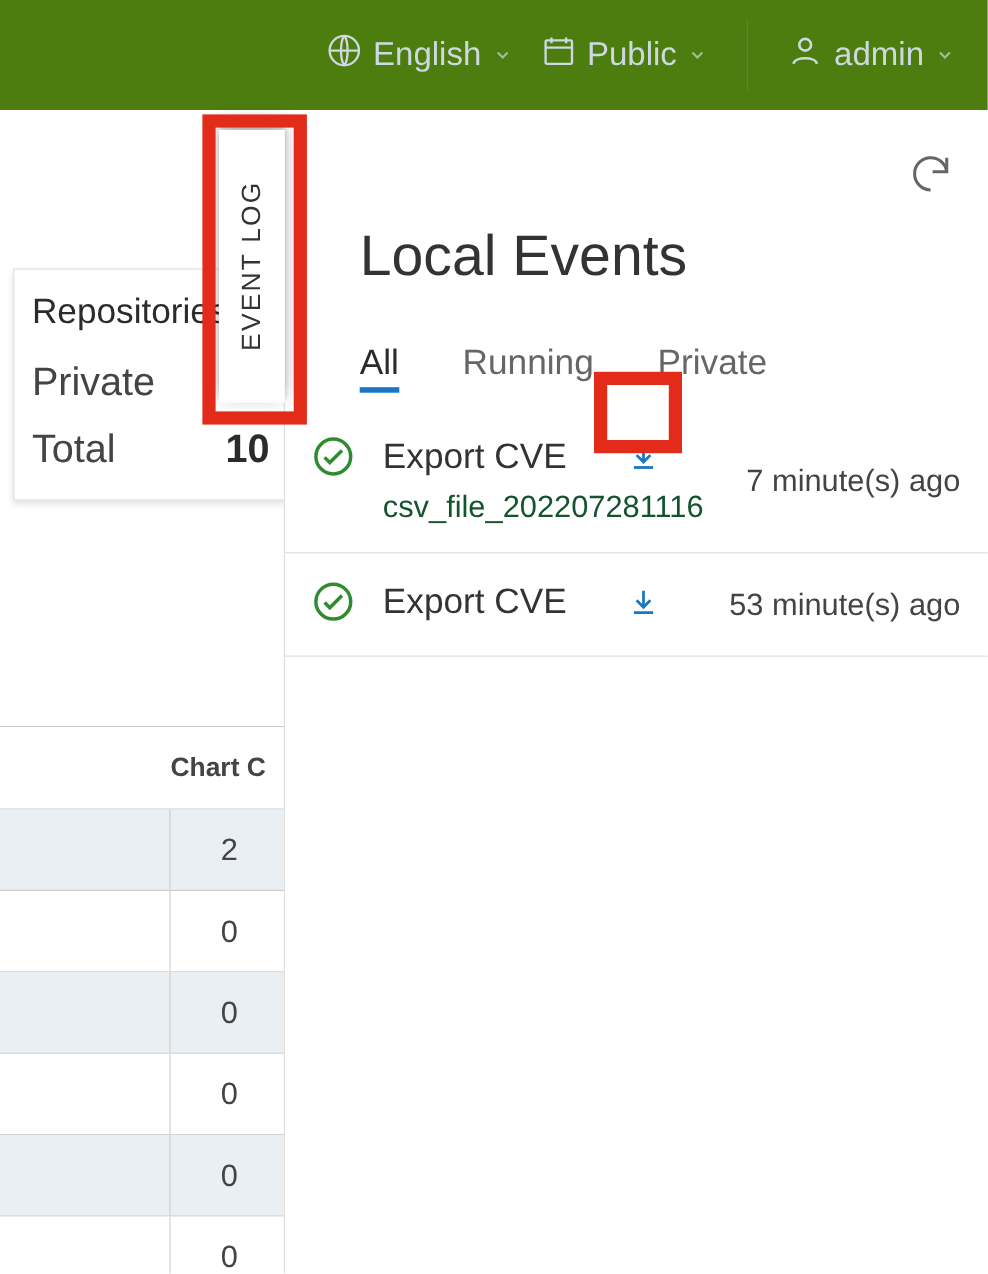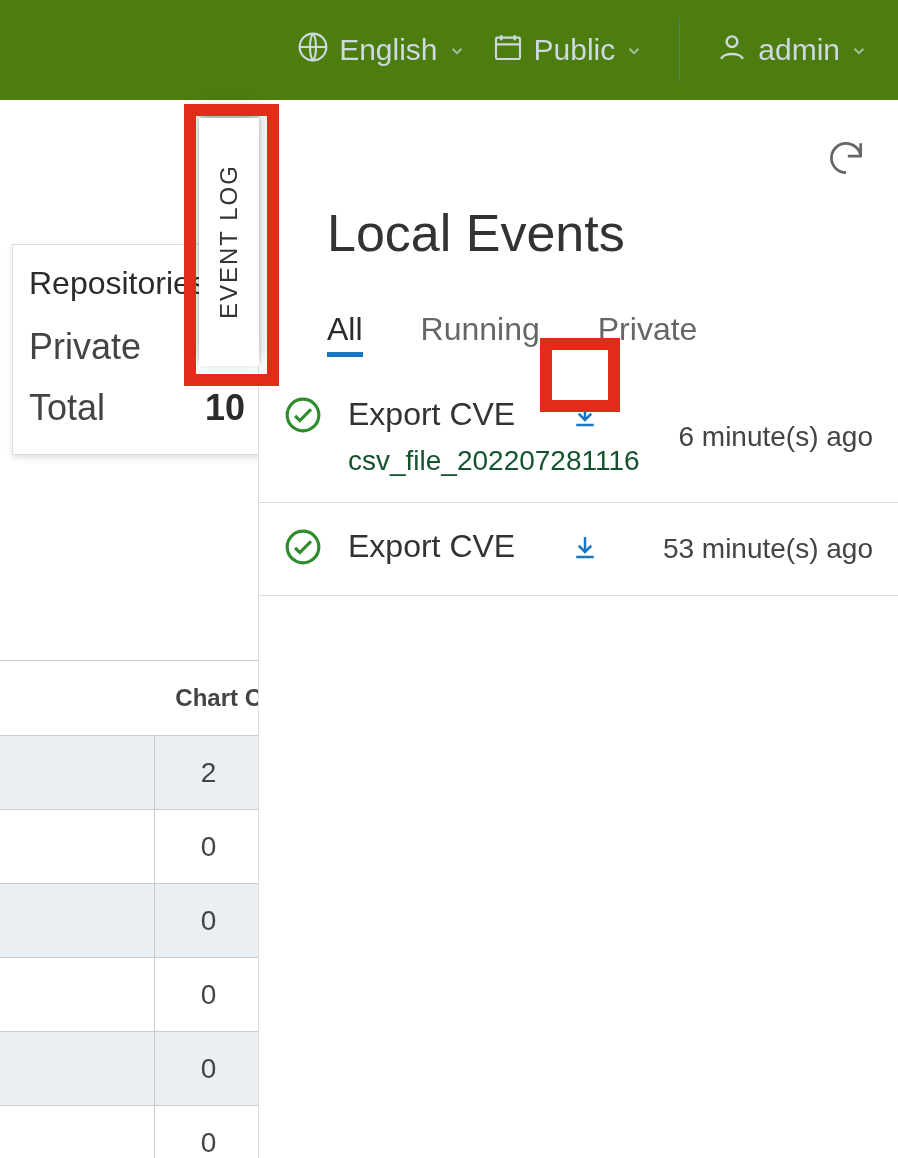--- a/index.html
+++ b/index.html
@@ -79,21 +79,21 @@
       border-bottom: 1px solid #ccc;
     }
     .mt-left {
       width: 155px;
       border-right: 1px solid #ccc;
       padding: 0 6px;
       text-align: right;
     }
     .mt-right {
       flex: 1;
-      text-align: right;
+      text-align: left;
     }
     .mt-row {
       display: flex;
       height: 74px;
       align-items: center;
       border-bottom: 1px solid #ccc;
       font-size: 28px;
       color: #444;
     }
     .mt-row:nth-child(odd) { background: #eaeff4; }
@@ -341,21 +341,21 @@
             <span class="evt-download">
               <svg viewBox="0 0 24 24" fill="none" stroke="#1976c2" stroke-width="2">
                 <path d="M12 4v11"></path>
                 <path d="M7 11l5 5 5-5"></path>
                 <path d="M5 20h14"></path>
               </svg>
             </span>
           </div>
           <div class="evt-file">csv_file_202207281116</div>
         </div>
-        <div class="evt-time">6 minute(s) ago</div>
+        <div class="evt-time">7 minute(s) ago</div>
       </div>
       <div class="event-item">
         <span class="evt-status"><svg viewBox="0 0 24 24" fill="none" stroke="#2e8b2e" stroke-width="2">
             <circle cx="12" cy="12" r="10"></circle>
             <path d="M7 12.5l3 3 7-7"></path>
           </svg></span>
         <div class="evt-body">
           <div class="evt-line1">
             <span class="evt-name">Export CVE</span>
             <span class="evt-download">

